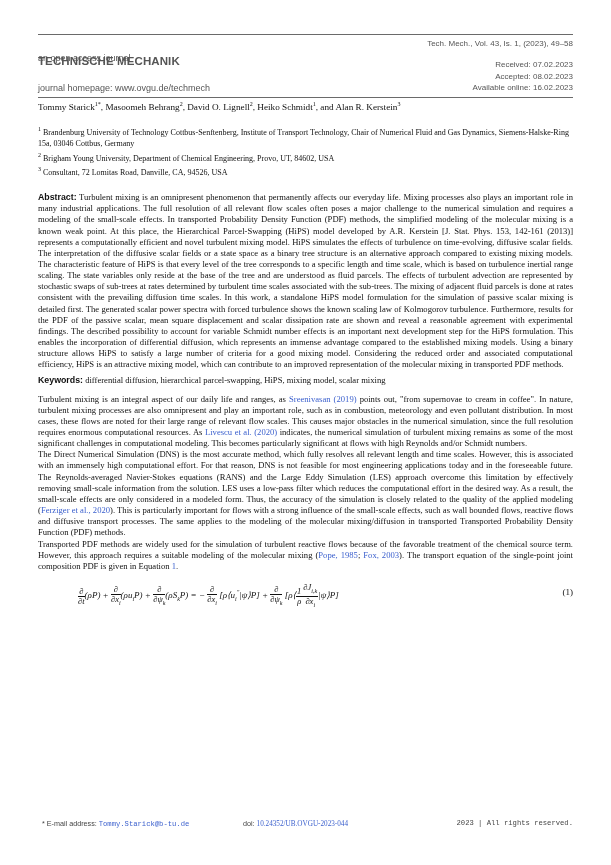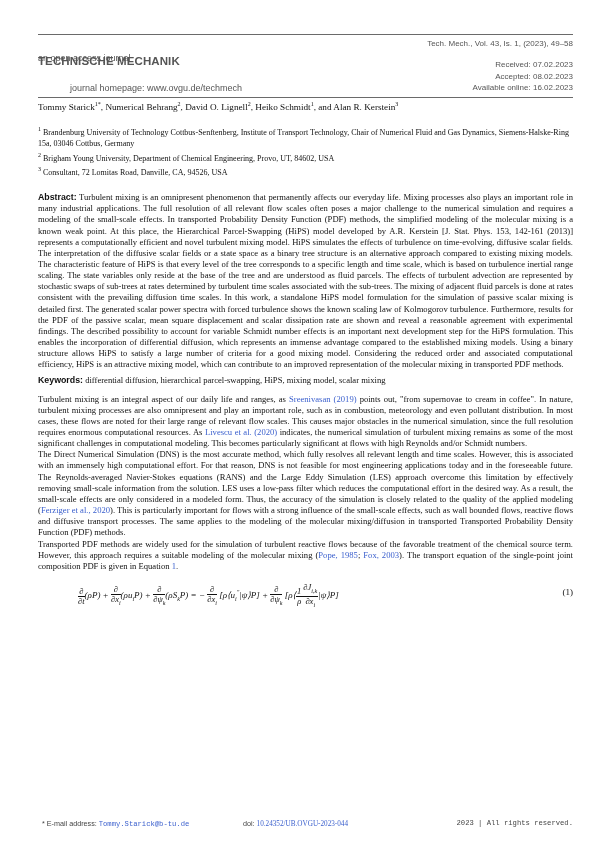--- a/index.html
+++ b/index.html
@@ -2,21 +2,21 @@
 <html><head>
 <meta charset="utf-8">
 <style>
   html, body { margin: 0; padding: 0; background: #ffffff; }
   body { width: 611px; height: 865px; position: relative; overflow: hidden; color: #111; }
   .page { position: absolute; left: 38px; top: 34px; width: 535px; }
 
   .hdr { position: relative; height: 62px; border-top: 1.5px solid #6a6a6a; border-bottom: 1.5px solid #6a6a6a; }
   .hdr .jname { position: absolute; left: 0; top: 20px; font: bold 11.5px "Liberation Sans", sans-serif; color: #555; letter-spacing: 0.1px; }
   .hdr .jsub { position: absolute; left: 0; top: 18px; font: 9px "Liberation Sans", sans-serif; color: #555; }
-  .hdr .jhome { position: absolute; left: 0; top: 48px; font: 9px "Liberation Sans", sans-serif; color: #555; margin-left: 32px; }
+  .hdr .jhome { position: absolute; left: 0; top: 48px; font: 9px "Liberation Sans", sans-serif; color: #555; }
   .hdr .cite { position: absolute; right: 0; top: 4px; font: 8px "Liberation Sans", sans-serif; color: #555; }
   .hdr .dates { position: absolute; right: 0; top: 24px; text-align: right; font: 8px "Liberation Sans", sans-serif; color: #555; line-height: 11.5px; }
 
   .title { margin-top: 23px; font: bold 15px/19px "Liberation Sans", sans-serif; color: #111; }
   .authors { margin-top: 3px; font: 9.2px "Liberation Serif", serif; }
   .authors sup { font-size: 6px; }
   .affils { margin-top: 12px; font: 8px/11.5px "Liberation Serif", serif; }
   .affils sup { font-size: 6px; }
 
   .abstract { margin-top: 14px; font: 8.6px/11.15px "Liberation Serif", serif; text-align: justify; }
@@ -55,21 +55,21 @@
     <div class="cite">Tech. Mech., Vol. 43, Is. 1, (2023), 49–58</div>
     <div class="dates">
       <div>Received: 07.02.2023</div>
       <div>Accepted: 08.02.2023</div>
       <div>Available online: 16.02.2023</div>
     </div>
   </div>
 
 
   <div class="authors">
-    <span><span>Tommy Starick</span><sup>1*</sup><span>, </span></span><span><span>Numerical Behrang</span><sup>2</sup><span>, </span></span><span><span>David O. Lignell</span><sup>2</sup><span>, </span></span><span><span>Heiko Schmidt</span><sup>1</sup><span>, and </span></span><span><span>Alan R. Kerstein</span><sup>3</sup></span>
+    <span><span>Tommy Starick</span><sup>1*</sup><span>, </span></span><span><span>Masoomeh Behrang</span><sup>2</sup><span>, </span></span><span><span>David O. Lignell</span><sup>2</sup><span>, </span></span><span><span>Heiko Schmidt</span><sup>1</sup><span>, and </span></span><span><span>Alan R. Kerstein</span><sup>3</sup></span>
   </div>
 
   <div class="affils">
     <div><sup>1</sup> <span>Brandenburg University of Technology Cottbus-Senftenberg, Institute of Transport Technology, Chair of Numerical Fluid and Gas Dynamics, Siemens-Halske-Ring 15a, 03046 Cottbus, Germany</span></div>
     <div><sup>2</sup> <span>Brigham Young University, Department of Chemical Engineering, Provo, UT, 84602, USA</span></div>
     <div><sup>3</sup> <span>Consultant, 72 Lomitas Road, Danville, CA, 94526, USA</span></div>
   </div>
 
   <div class="abstract">
     <span class="lbl">Abstract:</span>

